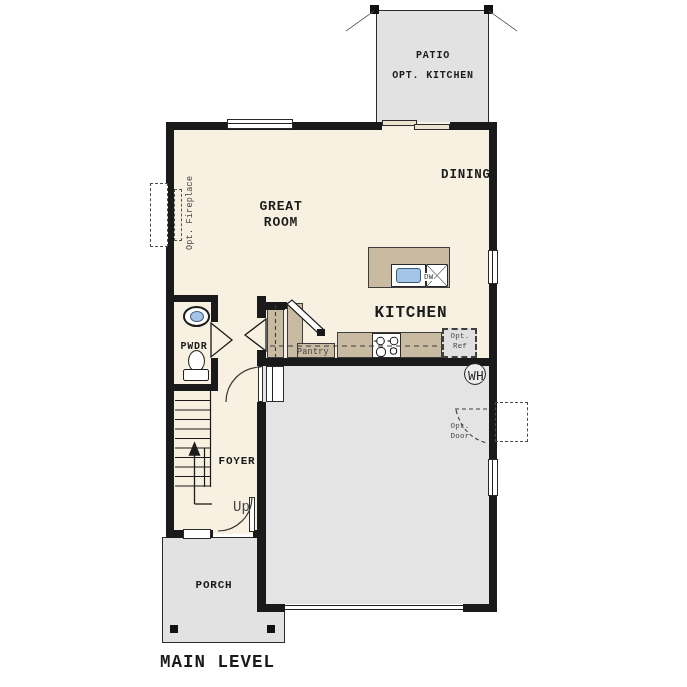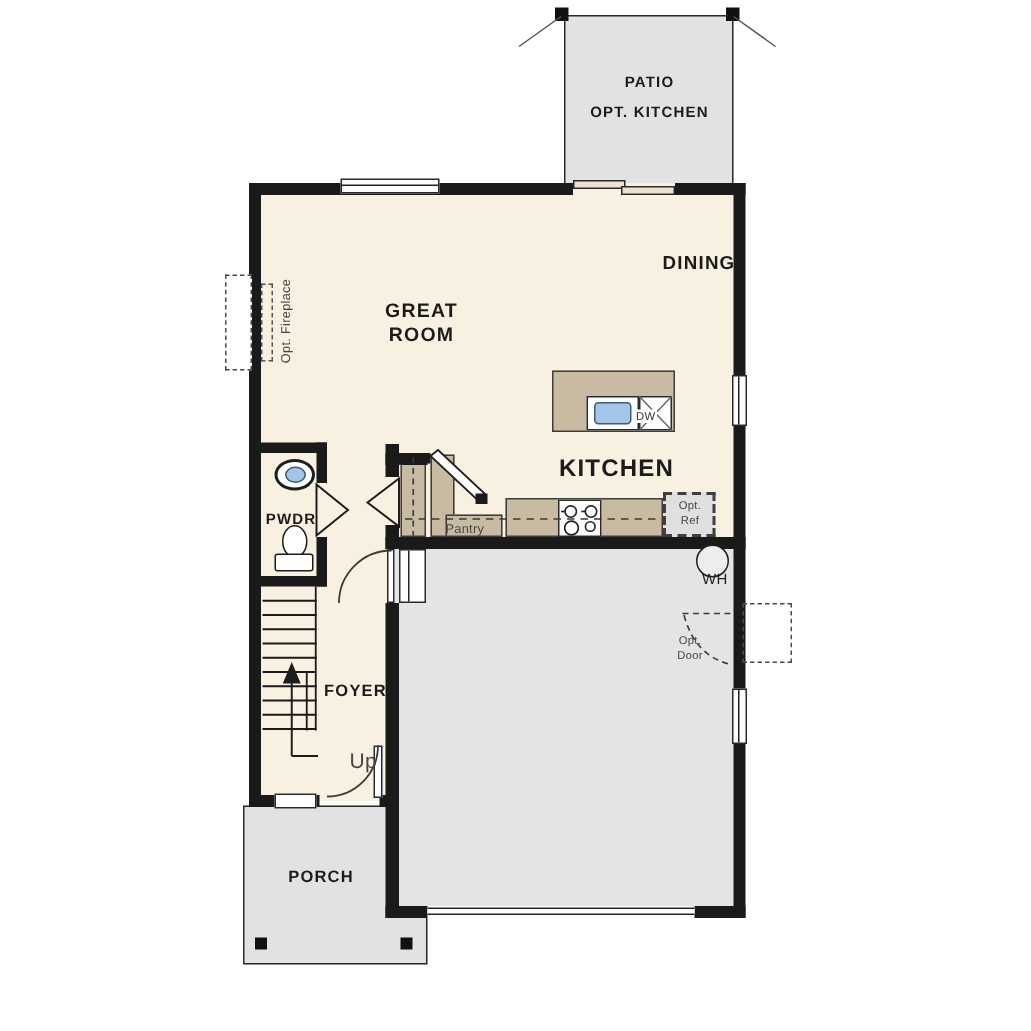--- a/index.html
+++ b/index.html
@@ -1,16 +1,16 @@
 <!DOCTYPE html>
 <html><head>
 <meta charset="utf-8">
 <style>
   html,body{margin:0;padding:0;background:#ffffff;}
-  #plan{position:relative;width:687px;height:687px;background:#fff;font-family:Liberation Sans, sans-serif;overflow:hidden;}
+  #plan{position:relative;width:687px;height:687px;background:#fff;font-family:Liberation Mono, monospace;overflow:hidden;}
   .abs{position:absolute;}
   .wall{position:absolute;background:#1a1a1a;}
   .floor-cream{position:absolute;background:#f8f0e1;}
   .floor-gray{position:absolute;background:#e4e4e4;}
   .tan{position:absolute;background:#c9bba2;border:1px solid #3d3d3d;box-sizing:border-box;}
   .white-fix{position:absolute;background:#ffffff;border:1px solid #2a2a2a;box-sizing:border-box;}
   .lbl{position:absolute;font-weight:bold;color:#1b1b1b;letter-spacing:0.8px;white-space:nowrap;line-height:1.25;}
   .ctr{transform:translateX(-50%);text-align:center;}
   .small{position:absolute;font-weight:normal;color:#454545;letter-spacing:0.2px;white-space:nowrap;}
   .dashed{position:absolute;border:1.5px dashed #4a4a4a;box-sizing:border-box;background:transparent;}
@@ -155,28 +155,29 @@
 
   <div class="lbl ctr" style="left:281px;top:199px;font-size:13px;">
     <div>GREAT</div>
     <div>ROOM</div>
   </div>
   <div class="lbl ctr" style="left:431px;top:168px;font-size:12.5px;margin-left:35px;">DINING</div>
   <div class="lbl ctr" style="left:411px;top:303px;font-size:16px;">KITCHEN</div>
   <div class="lbl ctr" style="left:194px;top:341px;font-size:10px;">PWDR</div>
   <div class="lbl ctr" style="left:237px;top:455px;font-size:11px;">FOYER</div>
   <div class="lbl ctr" style="left:214px;top:579px;font-size:11px;">PORCH</div>
+  <div class="lbl" style="left:160px;top:652px;font-size:17.5px;letter-spacing:1px;">MAIN LEVEL</div>
 
   <div class="small" style="left:154px;top:209px;width:72px;font-size:8.5px;text-align:center;transform:rotate(-90deg);">Opt. Fireplace</div>
   <div class="small" style="left:297px;top:347px;font-size:8.5px;">Pantry</div>
   <div class="small ctr" style="left:460px;top:332px;font-size:7.5px;text-align:center;line-height:1.3;">
     <div>Opt.</div>
     <div>Ref</div>
   </div>
   <div class="small ctr" style="left:460px;top:422px;font-size:7.5px;text-align:center;line-height:1.3;">
     <div>Opt.</div>
     <div>Door</div>
   </div>
   <div class="small" style="left:233px;top:499px;font-size:14px;">Up</div>
-  <div class="small" style="left:468px;top:369px;font-size:10px;color:#222;margin-top:12px;">WH</div>
+  <div class="small" style="left:468px;top:369px;font-size:13px;color:#222;">WH</div>
   <div class="small" style="left:423px;top:273px;font-size:7.5px;color:#333;background:#fff;padding:0 1px;">DW</div>
 
 </div>
 
 </body></html>

